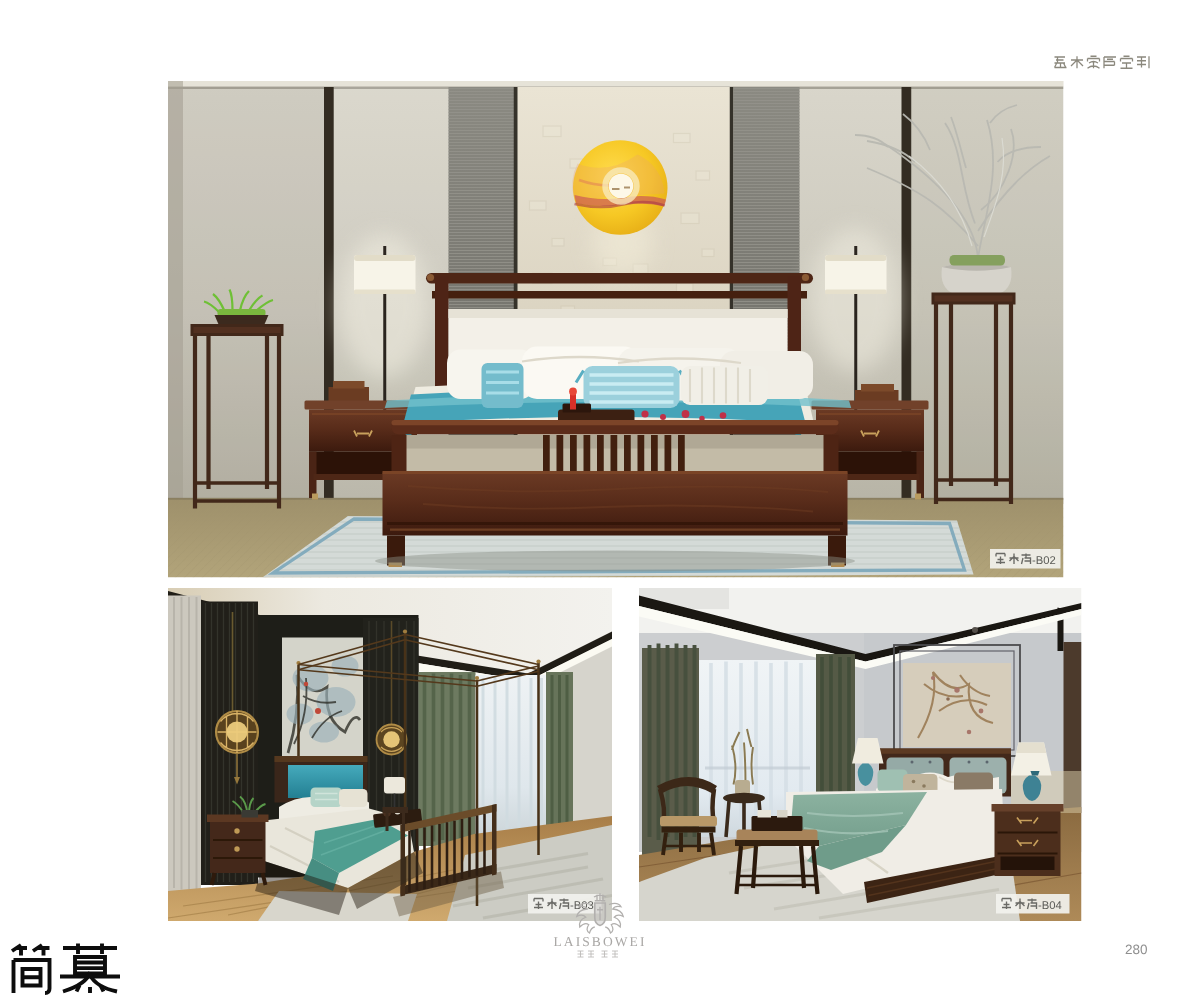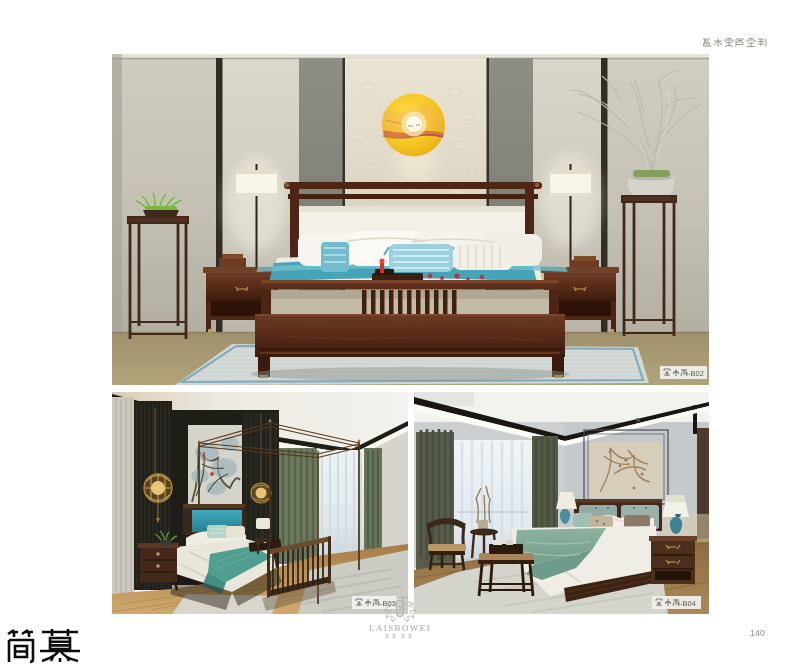--- a/index.html
+++ b/index.html
@@ -465,21 +465,21 @@
   <g stroke="#6a6a66" stroke-width="0.9" fill="none">
     <path d="M244,207 h6 M244,207 v2 M250,207 v2 M245,211 h4 M244,213 h6 M247,209 v5"></path>
     <path d="M253,210 h6 M256,207 v7 M256,209 l-3,3 M256,209 l3,3"></path>
     <path d="M261,208 h6 M264,207 v3 M262,210 l-1,4 M263,210 h4 v4 M263,212 h4"></path>
   </g>
   <text x="268" y="214" font-family="Liberation Sans" font-size="7.5" fill="#5a5a56">-B03</text>
 </g>
 </svg>
 </div>
 
-<div class="abs" style="left:414px;top:392px;width:295px;height:222px;">
+<div class="abs" style="left:426px;top:392px;width:295px;height:222px;">
 <svg width="295" height="222" viewBox="0 0 295 222" id="b04">
 <defs>
   <linearGradient id="floorg4" x1="0" y1="0" x2="0" y2="1">
     <stop offset="0" stop-color="#8a6a40"></stop>
           <stop offset="1" stop-color="#ae8a58"></stop>
   </linearGradient>
   <linearGradient id="sheerg4" x1="0" y1="0" x2="0" y2="1">
     <stop offset="0" stop-color="#f0f4f6"></stop>
           <stop offset="0.75" stop-color="#e2eaf0"></stop>
           <stop offset="1" stop-color="#cfd8de"></stop>
@@ -657,13 +657,13 @@
 <text x="40" y="36.5" text-anchor="middle" font-family="Liberation Serif" font-size="9" letter-spacing="1.4" fill="#a9a7a5">LAISBOWEI</text>
 <g stroke="#bdbbb9" stroke-width="0.6" fill="none">
   <path d="M25,40 h4 M27,40 v4 M25,44 h4 M25,42 h4"></path>
   <path d="M32,40 h4 M34,40 v4 M32,42 h4 M32,44 h4"></path>
   <path d="M41,40 h4 M43,40 v4 M41,42 h4 M41,44 h4"></path>
   <path d="M48,40 h4 M50,40 v4 M48,44 h4 M48,42 h4"></path>
 </g>
 </svg>
 </div>
 
-<div class="abs" style="left:750px;top:628px;width:30px;height:12px;color:#8f8f8f;font-size:9px;">140</div>
+<div class="abs" style="left:750px;top:628px;width:30px;height:12px;color:#8f8f8f;font-size:9px;">280</div>
 
 </body></html>

